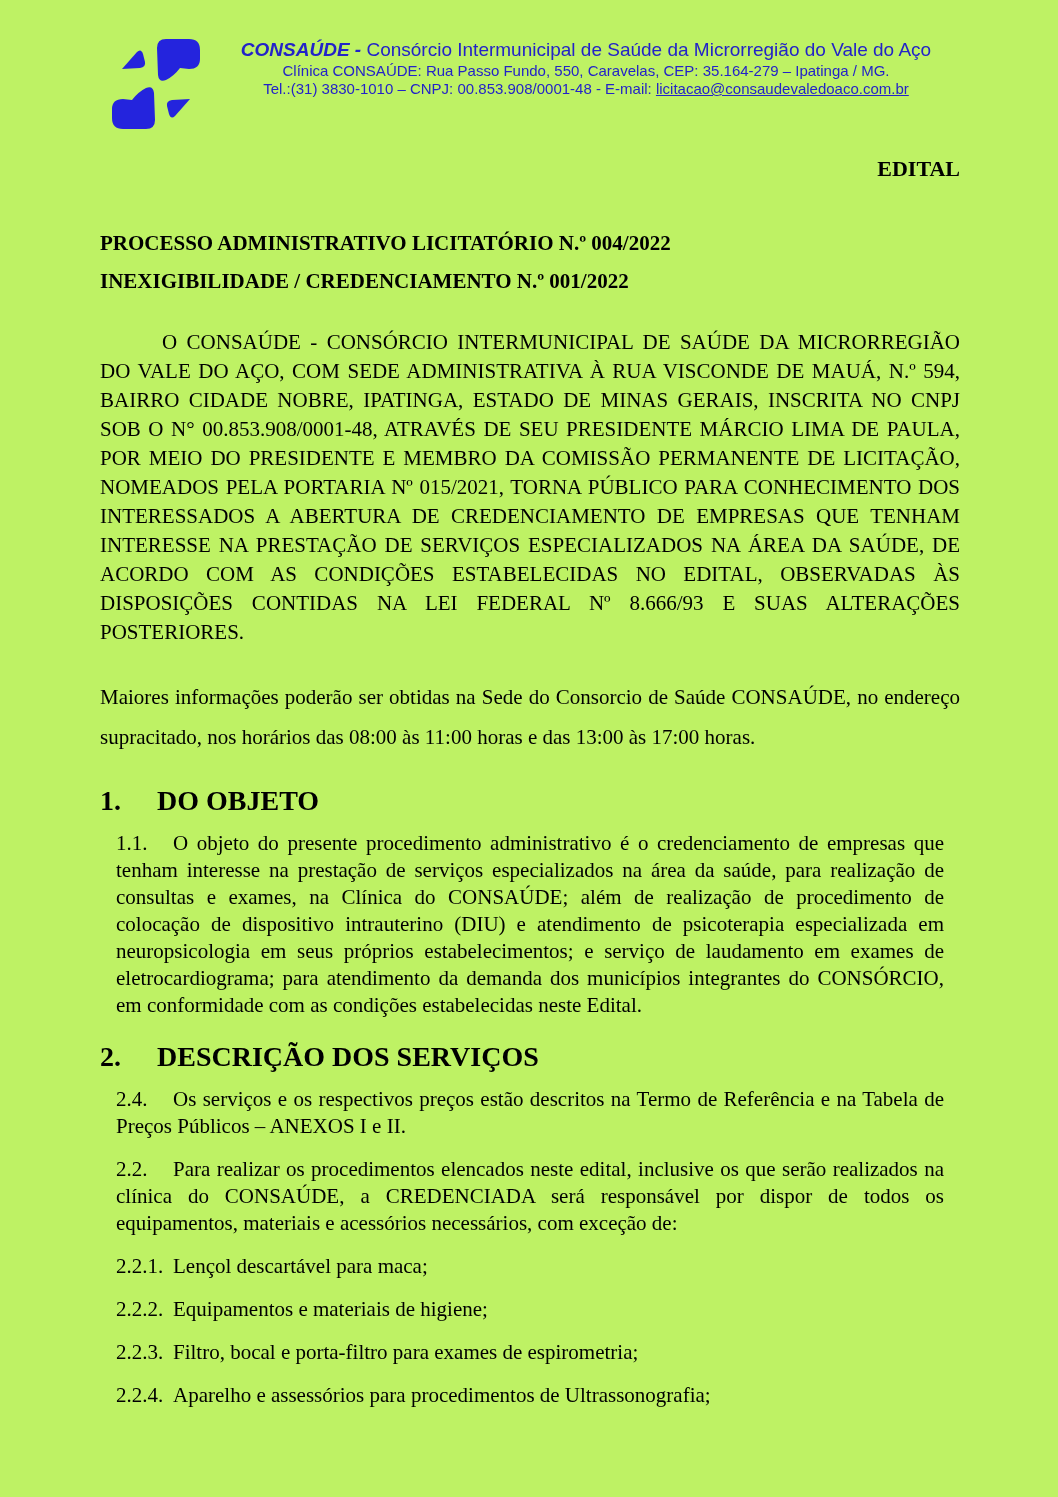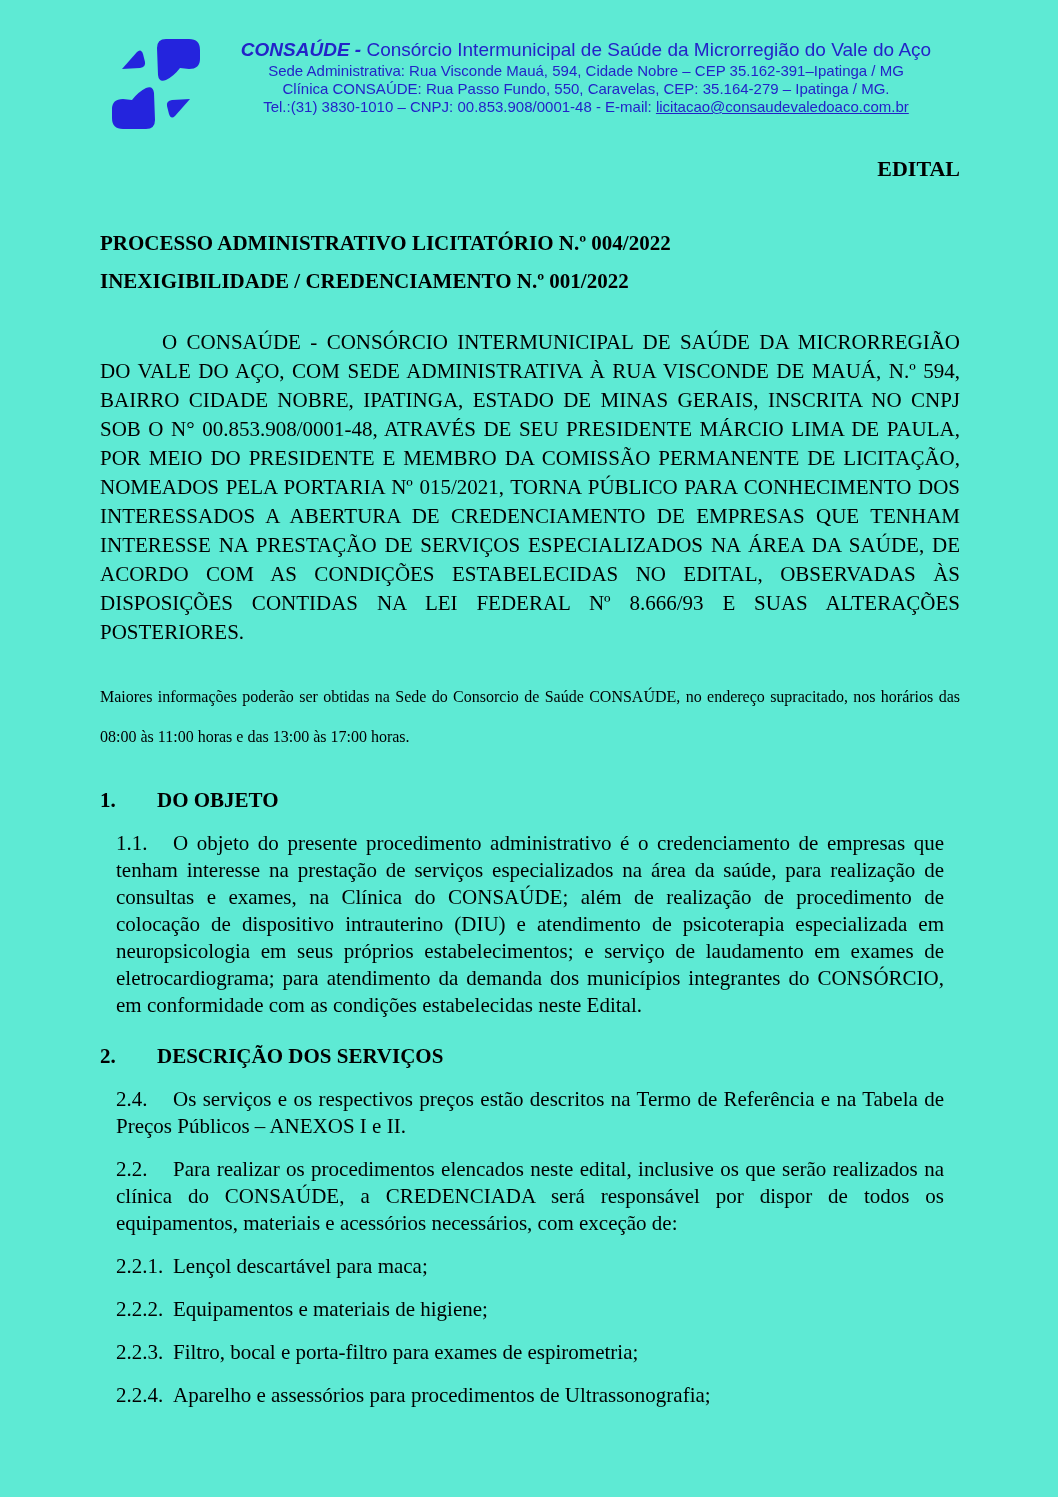--- a/index.html
+++ b/index.html
@@ -1,20 +1,20 @@
 <!DOCTYPE html>
 <html><head>
 <meta charset="utf-8">
 <style>
   html,body{margin:0;padding:0;background:#888;}
   .page{
     position:relative;
     width:1058px;height:1497px;
     margin:0 auto;
-    background:#5eead4;
+    background:#bef264;
     box-sizing:border-box;
     padding:38px 98px 0 100px;
     font-family:"Liberation Serif", serif;
     color:#000000;
   }
   
   .hdr{position:relative;min-height:92px;}
   .logo{position:absolute;left:0;top:0;width:112px;height:92px;}
   .hdr-text{
     margin-left:112px;text-align:center;
@@ -28,24 +28,24 @@
   
   .doc-title{
     margin:26px 0 0 0;text-align:right;
     font-size:22px;font-weight:bold;line-height:26px;
   }
   .proc-block{margin-top:42px;font-size:21px;font-weight:bold;line-height:38px;}
   .intro{
     margin-top:28px;font-size:21px;line-height:29px;
     text-align:justify;text-indent:62px;
   }
-  .info{margin-top:30px;font-size:16px;line-height:40px;text-align:justify;}
+  .info{margin-top:30px;font-size:21px;line-height:40px;text-align:justify;}
   .section{margin-top:30px;}
   .section.second{margin-top:24px;}
-  .sec-head{font-size:21px;font-weight:bold;line-height:27px;margin:0;}
+  .sec-head{font-size:28px;font-weight:bold;line-height:27px;margin:0;}
   .item{font-size:21px;line-height:27px;text-align:justify;margin:16px;}
   .inum{display:inline-block;width:57px;}
   p{margin:0;}
 </style>
 </head>
 <body>
 
 <div class="page">
 
   <div class="hdr">
@@ -58,21 +58,20 @@
           <path d="M 22,31 L 37,14 Q 41,10 43,16 L 45,24 Q 46,29 40,30 Z"></path>
 
           <path d="M 46,91 L 23,91 Q 12,91 12,80 L 12,71 Q 12,61 23,61 L 32,62 Q 38,54 46,50 Q 53,47 54,55 L 55,82 Q 55,91 46,91 Z"></path>
 
           <path d="M 90,61 L 75,78 Q 71,82 69,76 L 67,68 Q 66,63 72,62 Z"></path>
         </g>
       </svg>
     </div>
     <div class="hdr-text">
       <div class="hdr-line1"><span class="org-bold">CONSAÚDE -</span><span> Consórcio Intermunicipal de Saúde da Microrregião do Vale do Aço</span></div>
-      <div class="hdr-small">Sede Administrativa: Rua Visconde Mauá, 594, Cidade Nobre – CEP 35.162-391–Ipatinga / MG</div>
       <div class="hdr-small">Clínica CONSAÚDE: Rua Passo Fundo, 550, Caravelas, CEP: 35.164-279 – Ipatinga / MG.</div>
       <div class="hdr-small"><span>Tel.:(31) 3830-1010 – CNPJ: 00.853.908/0001-48 - E-mail: </span><a class="email-link">licitacao@consaudevaledoaco.com.br</a></div>
     </div>
   </div>
 
   <div class="doc-title">EDITAL</div>
 
   <div class="proc-block">
     <p>PROCESSO ADMINISTRATIVO LICITATÓRIO N.º 004/2022</p>
     <p>INEXIGIBILIDADE / CREDENCIAMENTO N.º 001/2022</p>

